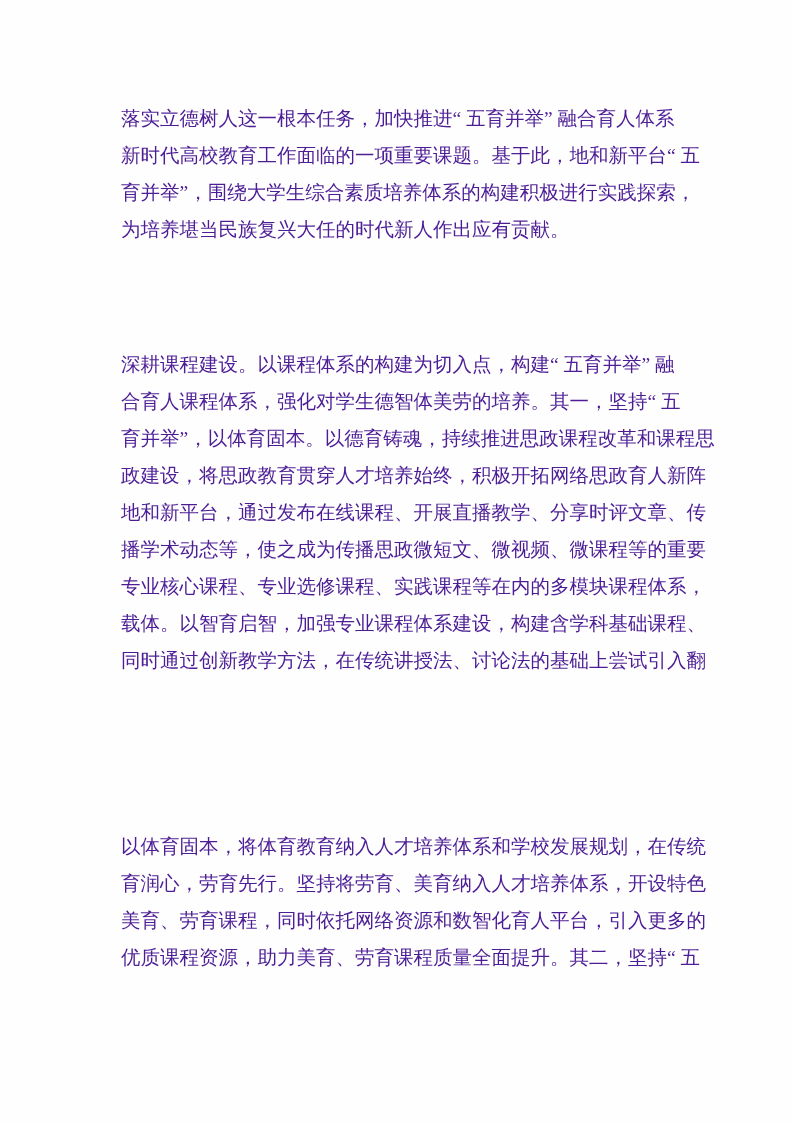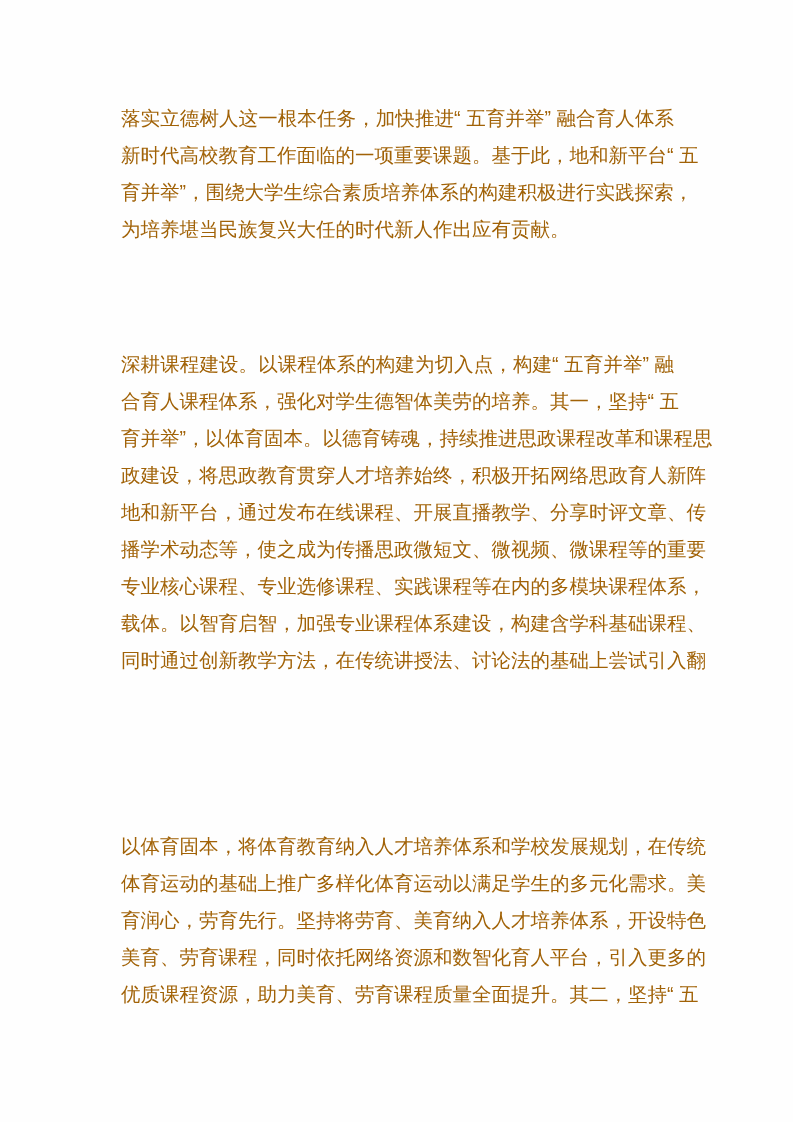--- a/index.html
+++ b/index.html
@@ -3,23 +3,23 @@
 <meta charset="utf-8">
 <style>
   html, body { margin: 0; padding: 0; background: #ffffff; }
   body { width: 793px; height: 1122px; position: relative; overflow: hidden; }
   .page { position: absolute; left: 0; top: 0; width: 793px; height: 1122px; background: #fefefe; }
   .para { position: absolute; left: 121px; width: 553px; }
   .line {
     display: block;
     height: 37px;
     line-height: 37px;
-    font-family: Liberation Sans, sans-serif;
+    font-family: Liberation Serif, serif;
     font-size: 19.5px;
-    color: #a16207;
+    color: #4c1d95;
     text-align: justify;
     text-align-last: justify;
     white-space: nowrap;
     overflow: visible;
   }
   .line.last { text-align-last: left; }
   #p1 { top: 100px; }
   #p2 { top: 346px; }
   #p3 { top: 809px; margin-top: 19px; }
 </style>
@@ -42,19 +42,18 @@
     <span class="line">政建设，将思政教育贯穿人才培养始终，积极开拓网络思政育人新阵</span>
     <span class="line">地和新平台，通过发布在线课程、开展直播教学、分享时评文章、传</span>
     <span class="line">播学术动态等，使之成为传播思政微短文、微视频、微课程等的重要</span>
     <span class="line">专业核心课程、专业选修课程、实践课程等在内的多模块课程体系，</span>
     <span class="line">载体。以智育启智，加强专业课程体系建设，构建含学科基础课程、</span>
     <span class="line">同时通过创新教学方法，在传统讲授法、讨论法的基础上尝试引入翻</span>
   </div>
 
   <div class="para" id="p3">
     <span class="line">以体育固本，将体育教育纳入人才培养体系和学校发展规划，在传统</span>
-    <span class="line">体育运动的基础上推广多样化体育运动以满足学生的多元化需求。美</span>
     <span class="line">育润心，劳育先行。坚持将劳育、美育纳入人才培养体系，开设特色</span>
     <span class="line">美育、劳育课程，同时依托网络资源和数智化育人平台，引入更多的</span>
     <span class="line">优质课程资源，助力美育、劳育课程质量全面提升。其二，坚持“ 五</span>
   </div>
 
 </div>
 
 </body></html>

